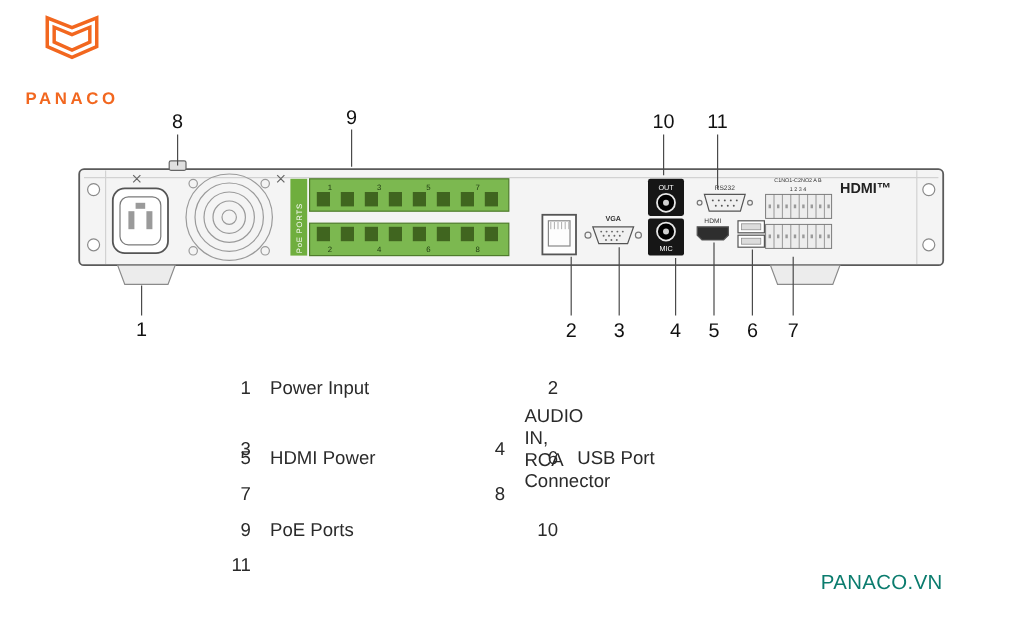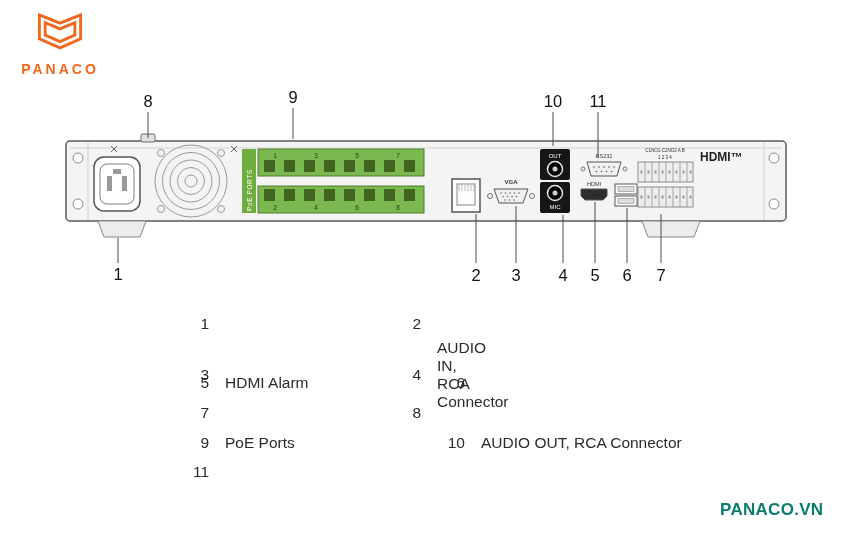--- a/index.html
+++ b/index.html
@@ -1,28 +1,28 @@
 <!DOCTYPE html>
 <html><head>
 <meta charset="utf-8">
 <style>
   html,body{margin:0;padding:0;}
   body{width:850px;height:533px;background:#ffffff;position:relative;overflow:hidden;
        font-family:"Liberation Sans",sans-serif;}
   .logo{position:absolute;left:18px;top:10px;width:84px;text-align:center;}
-  .logo-text{color:#F2671F;font-weight:bold;font-size:14px;letter-spacing:3px;margin-top:1px;}
+  .logo-text{color:#F2671F;font-weight:bold;font-size:14px;letter-spacing:3px;margin-top:13px;}
   .diagram{position:absolute;left:0;top:85px;width:850px;height:215px;}
   svg text{font-family:"Liberation Sans",sans-serif;}
   .legend{position:absolute;left:183px;top:309px;}
   .legend-row{display:grid;grid-template-columns:26px 196px 28px auto;column-gap:16px;
               height:29.7px;align-items:center;font-size:15.5px;color:#2a2a2a;}
   .lnum{text-align:right;}
   .llabel{text-align:left;}
-  .footer{position:absolute;left:684px;top:500px;font-size:17px;font-weight:bold;
-          color:#0b7c6e;letter-spacing:0.3px;margin-left:36px;}
+  .footer{position:absolute;left:684px;top:476px;font-size:17px;font-weight:normal;
+          color:#0b7c6e;letter-spacing:0.3px;}
 </style>
 </head>
 <body>
 
 <div class="logo">
   <svg width="66" height="46" viewBox="0 0 80 52">
     <g fill="none" stroke="#F2671F" stroke-width="3.5" stroke-linejoin="miter">
       <path d="M40 14 L15 4 L15 33 L40 44 L65 33 L65 4 L40 14 Z"></path>
       <path d="M40 21 L22 13.5 L22 28.5 L40 36.5 L58 28.5 L58 13.5 L40 21 Z"></path>
     </g>
@@ -206,41 +206,42 @@
       <text x="595" y="281">5</text>
       <text x="627" y="281">6</text>
       <text x="661" y="281">7</text>
     </g>
   </svg>
 </div>
 
 <div class="legend">
   <div class="legend-row">
     <span class="lnum">1</span>
+    <span class="llabel">Power Input</span>
     <span class="lnum">2</span>
   </div>
   <div class="legend-row">
     <span class="lnum">3</span>
     <span class="lnum">4</span>
     <span class="llabel">AUDIO IN, RCA Connector</span>
   </div>
   <div class="legend-row">
     <span class="lnum">5</span>
-    <span class="llabel">HDMI Alarm</span>
+    <span class="llabel">HDMI Power</span>
     <span class="lnum">6</span>
+    <span class="llabel">USB Port</span>
   </div>
   <div class="legend-row">
     <span class="lnum">7</span>
     <span class="lnum">8</span>
   </div>
   <div class="legend-row">
     <span class="lnum">9</span>
     <span class="llabel">PoE Ports</span>
     <span class="lnum">10</span>
-    <span class="llabel">AUDIO OUT, RCA Connector</span>
   </div>
   <div class="legend-row">
     <span class="lnum">11</span>
     <span class="lnum"></span>
     <span class="llabel"></span>
   </div>
 </div>
 
 <div class="footer">PANACO.VN</div>
 

